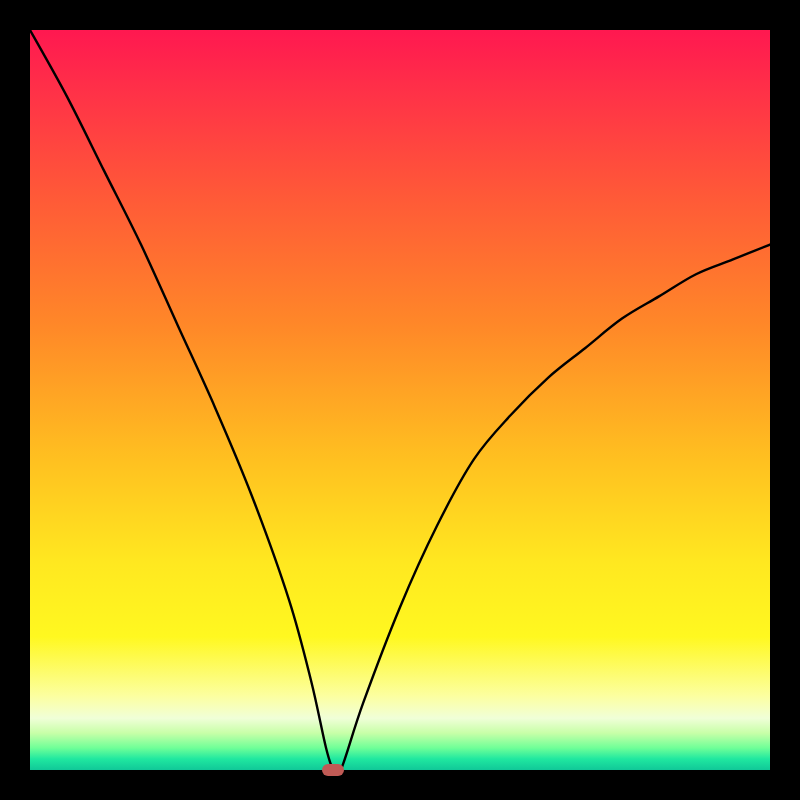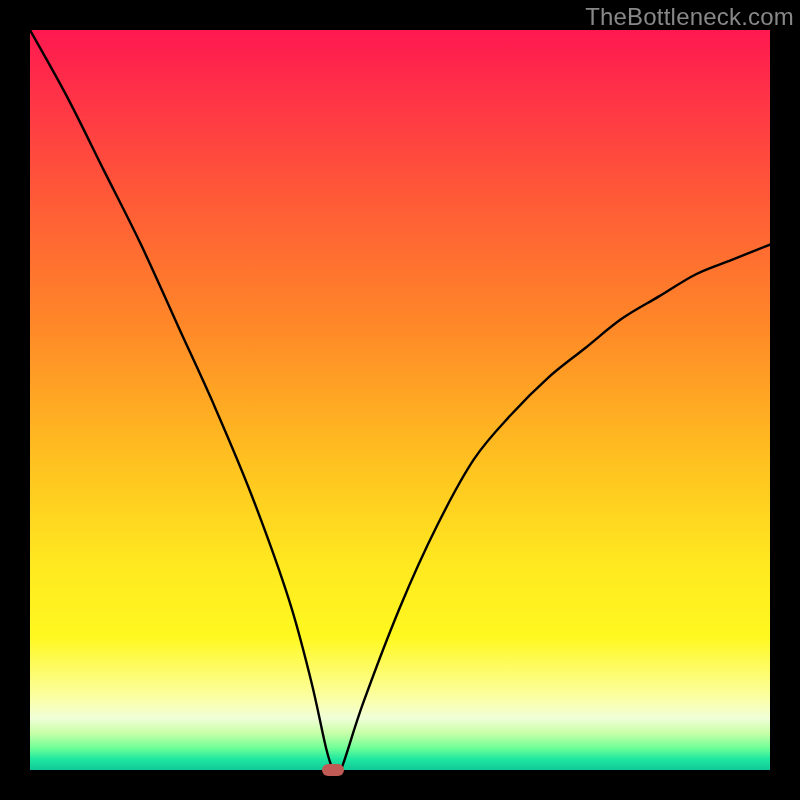--- a/index.html
+++ b/index.html
@@ -64,20 +64,19 @@
     font-size: 24px;
     font-weight: 400;
     letter-spacing: 0.2px;
     user-select: none;
   }
 </style>
 </head>
 <body>
 
 <div class="frame">
-  <div class="watermark">TheBottleneck.com</div>
   <div class="plot">
     <svg class="curve" viewBox="0 0 740 740" preserveAspectRatio="none">
       <path id="curve-path" d="M 0 0 C 6.166666666666667 11.100000000000003, 24.666666666666664 43.1666666666667, 37 66.60000000000002 C 49.333333333333336 90.03333333333335, 61.666666666666664 115.93333333333324, 74 140.5999999999999 C 86.33333333333333 165.26666666666657, 98.66666666666667 188.70000000000002, 111 214.60000000000002 C 123.33333333333333 240.50000000000003, 135.66666666666666 268.8666666666667, 148 296 C 160.33333333333334 323.1333333333333, 172.66666666666666 349.03333333333336, 185 377.40000000000003 C 197.33333333333334 405.7666666666667, 209.66666666666666 434.1333333333333, 222 466.2 C 234.33333333333334 498.26666666666665, 249.13333333333333 538.9666666666666, 259 569.8 C 268.8666666666667 600.6333333333333, 275.0333333333333 626.5333333333334, 281.2 651.2 C 287.3666666666667 675.8666666666667, 292.3 703, 296 717.8 C 299.7 732.5999999999999, 300.9333333333333 736.3, 303.4 740 C 305.8666666666667 743.7, 305.8666666666667 751.1, 310.8 740 C 315.73333333333335 728.9, 323.1333333333333 700.5333333333333, 333 673.4 C 342.8666666666667 646.2666666666667, 357.66666666666663 606.8000000000001, 370 577.2 C 382.33333333333337 547.6, 394.66666666666674 520.4666666666666, 407.00000000000006 495.79999999999995 C 419.33333333333337 471.13333333333327, 431.6666666666667 447.7, 444 429.2 C 456.3333333333333 410.7, 468.6666666666667 398.3666666666667, 481 384.8 C 493.3333333333333 371.23333333333335, 505.6666666666667 358.9, 518 347.79999999999995 C 530.3333333333334 336.69999999999993, 542.6666666666666 328.0666666666667, 555 318.20000000000005 C 567.3333333333334 308.33333333333337, 579.6666666666666 297.23333333333335, 592 288.6 C 604.3333333333334 279.9666666666667, 616.6666666666666 273.79999999999995, 629 266.4 C 641.3333333333334 259, 653.6666666666666 250.36666666666665, 666 244.2 C 678.3333333333334 238.03333333333333, 690.6666666666666 234.33333333333337, 703 229.40000000000003 C 715.3333333333334 224.4666666666667, 733.8333333333334 217.0666666666667, 740 214.60000000000002" fill="none" stroke="#000" stroke-width="2.4" stroke-linejoin="round" stroke-linecap="round"></path>
     </svg>
     <div id="marker" class="marker" style="left: 303.4px; top: 740px; background: rgb(192, 90, 85);"></div>
   </div>
 </div>
 
 </body></html>

